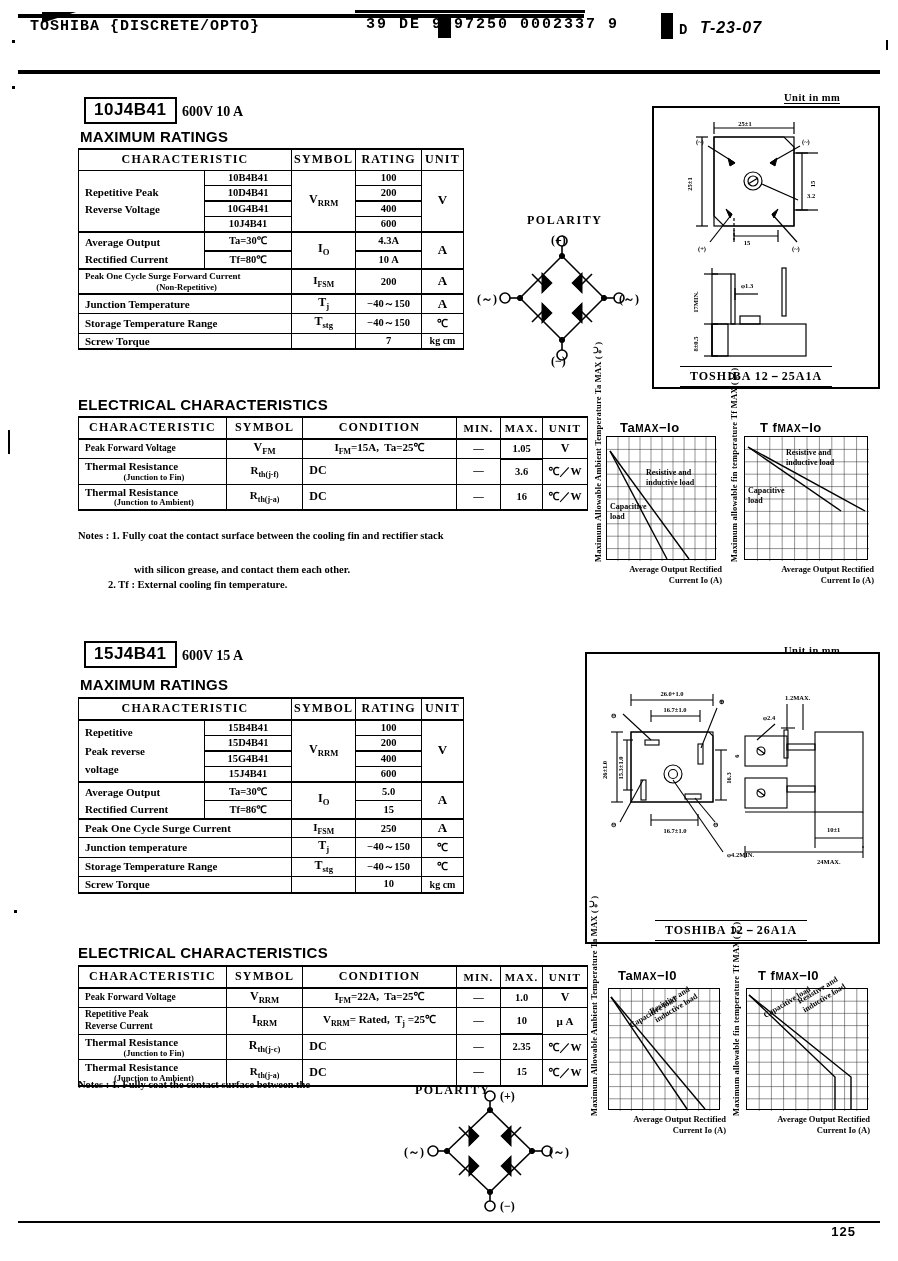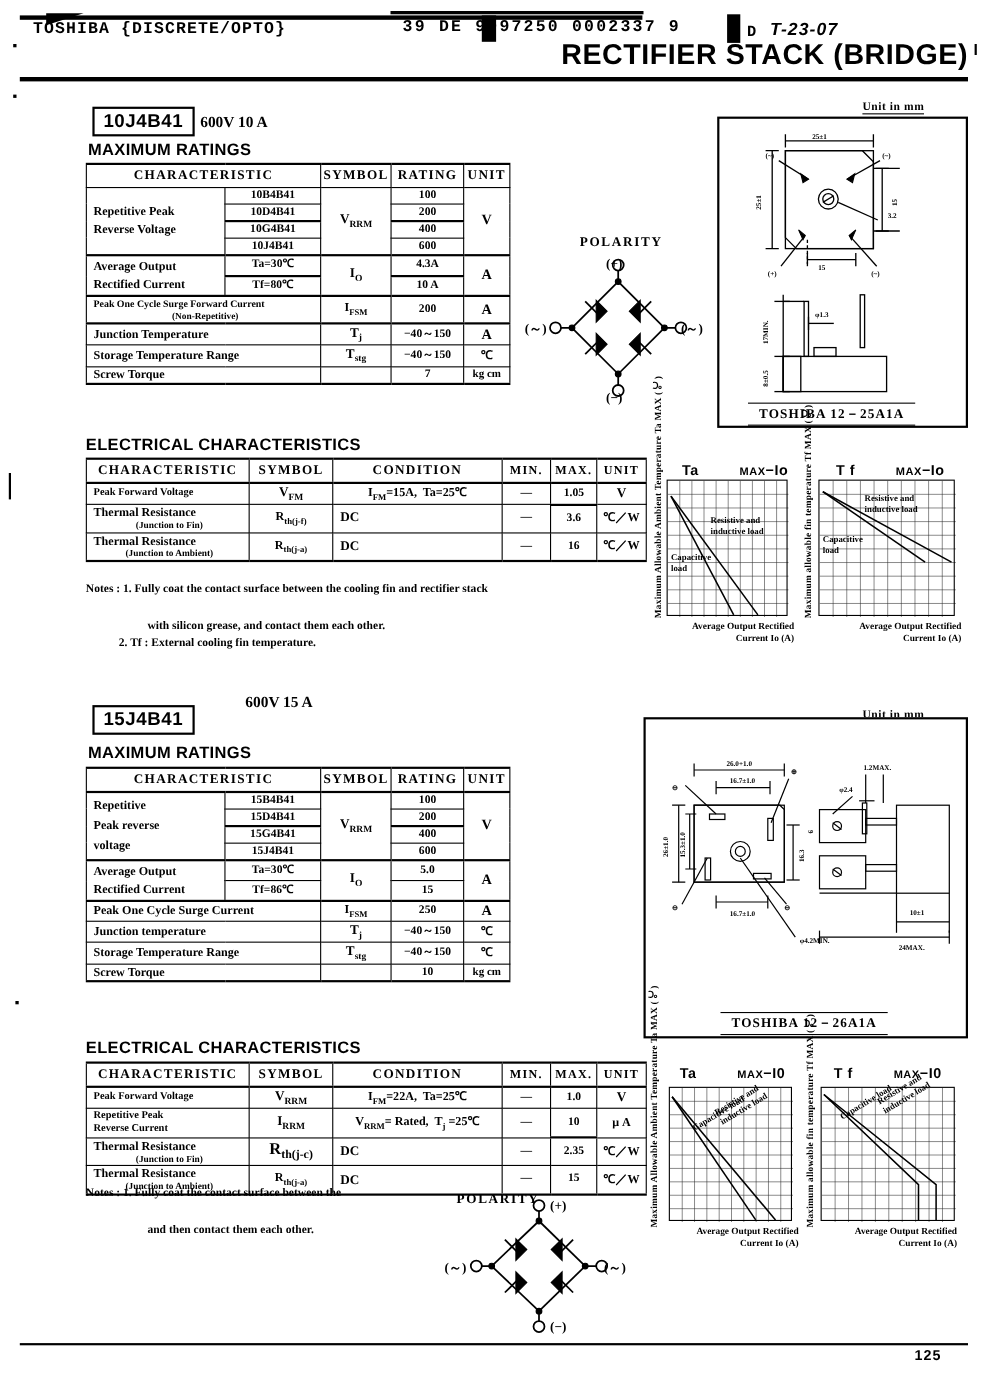--- a/index.html
+++ b/index.html
@@ -127,21 +127,21 @@
     font-size:12px; font-weight:700; letter-spacing:1px;
     border-top:1.5px solid #000; border-bottom:1.5px solid #000;
     padding:1px 10px;
   }
 
   
   .graph-title {
     position:absolute; font-family:"Liberation Sans", sans-serif;
     font-size:13px; font-weight:700; letter-spacing:0.5px;
   }
-  .graph-title .sm2 { font-size:10px;margin-left:37px; }
+  .graph-title .sm2 { font-size:10px; }
   .gbox {
     position:absolute; border:1.5px solid #000; background:#fff;
   }
   .vaxis {
     position:absolute;
     font-family:"Liberation Serif", serif;
     font-size:8.5px; font-weight:700;
     writing-mode:vertical-rl; transform:rotate(180deg);
     white-space:nowrap; letter-spacing:0.2px;
   }
@@ -175,21 +175,20 @@
   <div class="hdr-tri"></div>
   <div class="brand">TOSHIBA {DISCRETE/OPTO}</div>
 
   <div class="barcode-line"></div>
   <div class="bc-num">39   DE   9097250 0002337 9</div>
   <div class="bc-blk1"></div>
   <div class="bc-blk2"></div>
   <div class="bc-suffix">D</div>
   <div class="bc-hand">T-23-07</div>
 
-  <div class="maintitle">RECTIFIER STACK (BRIDGE)</div>
   <div class="hdr-rule-bot"></div>
 
   <div class="edge-dots" style="left:12px; top:40px;"></div>
   <div class="edge-dots" style="left:12px; top:86px;"></div>
   <div class="edge-dots" style="left:8px; top:430px; height:24px; width:2px;"></div>
   <div class="edge-dots" style="left:14px; top:910px;"></div>
   <div class="edge-dots" style="left:886px; top:40px; width:2px; height:10px;"></div>
 
   <div class="pn-box" style="left:84px; top:97px;">10J4B41</div>
   <div class="pn-rating" style="left:182px; top:104px;">600V   10 A</div>
@@ -522,21 +521,21 @@
   <div class="gann" style="left:748px; top:486px;">
     <span>Capacitive</span><br>
     <span>load</span>
   </div>
   <div class="xaxis" style="left:738px; top:564px; width:136px;">
     <span>Average Output Rectified</span><br>
     <span>Current Io (A)</span>
   </div>
 
   <div class="pn-box" style="left:84px; top:641px;">15J4B41</div>
-  <div class="pn-rating" style="left:182px; top:632px;margin-left:41px;">600V   15 A</div>
+  <div class="pn-rating" style="left:182px; top:648px;">600V   15 A</div>
   <div class="sec-head" style="left:80px; top:676px;">MAXIMUM RATINGS</div>
 
   <table class="dt" style="left:78px; top:697px; width:386px;">
     <colgroup>
         <col style="width:128px">
         <col style="width:88px">
         <col style="width:62px">
         <col style="width:66px">
         <col style="width:42px">
       </colgroup>
@@ -723,21 +722,21 @@
       <td style="font-size:11px">V<sub>RRM</sub>= Rated,&nbsp; T<sub>j</sub> =25℃</td>
       <td>—</td>
       <td>10</td>
       <td style="font-size:11px">μ A</td>
     </tr>
     <tr>
       <td class="l" style="font-size:11px;line-height:1.15">
         <span>Thermal Resistance</span>
         <span class="ind">(Junction to Fin)</span>
       </td>
-      <td style="font-size:15px">R<sub>th(j-c)</sub></td>
+      <td style="font-size:12px">R<sub>th(j-c)</sub></td>
       <td class="l" style="font-size:12px">DC</td>
       <td>—</td>
       <td class="thick-top">2.35</td>
       <td style="font-size:11px">℃／W</td>
     </tr>
     <tr>
       <td class="l thick-bot" style="font-size:11px;line-height:1.15">
         <span>Thermal Resistance</span>
         <span class="ind">(Junction to Ambient)</span>
       </td>
@@ -746,21 +745,20 @@
       <td class="thick-bot">—</td>
       <td class="thick-bot">15</td>
       <td class="thick-bot" style="font-size:11px">℃／W</td>
     </tr>
   </tbody>
     </table>
 
   <div class="notes" style="left:78px; top:1077px; width:400px;">
     <span>Notes : 1.</span>
     <span>Fully coat the contact surface between the</span>
-    <span class="n-ind">and then contact them each other.</span>
   </div>
 
   <div class="pol-title" style="left:415px; top:1083px;">POLARITY</div>
   <svg class="polarity-wrap" style="left:420px; top:1086px;" width="140" height="130" viewBox="0 0 140 130">
     <g stroke="#000" stroke-width="1.6" fill="none">
       <circle cx="70" cy="10" r="5"></circle>
       <circle cx="70" cy="120" r="5"></circle>
       <circle cx="13" cy="65" r="5"></circle>
       <circle cx="127" cy="65" r="5"></circle>
       <line x1="70" y1="15" x2="70" y2="24"></line>

